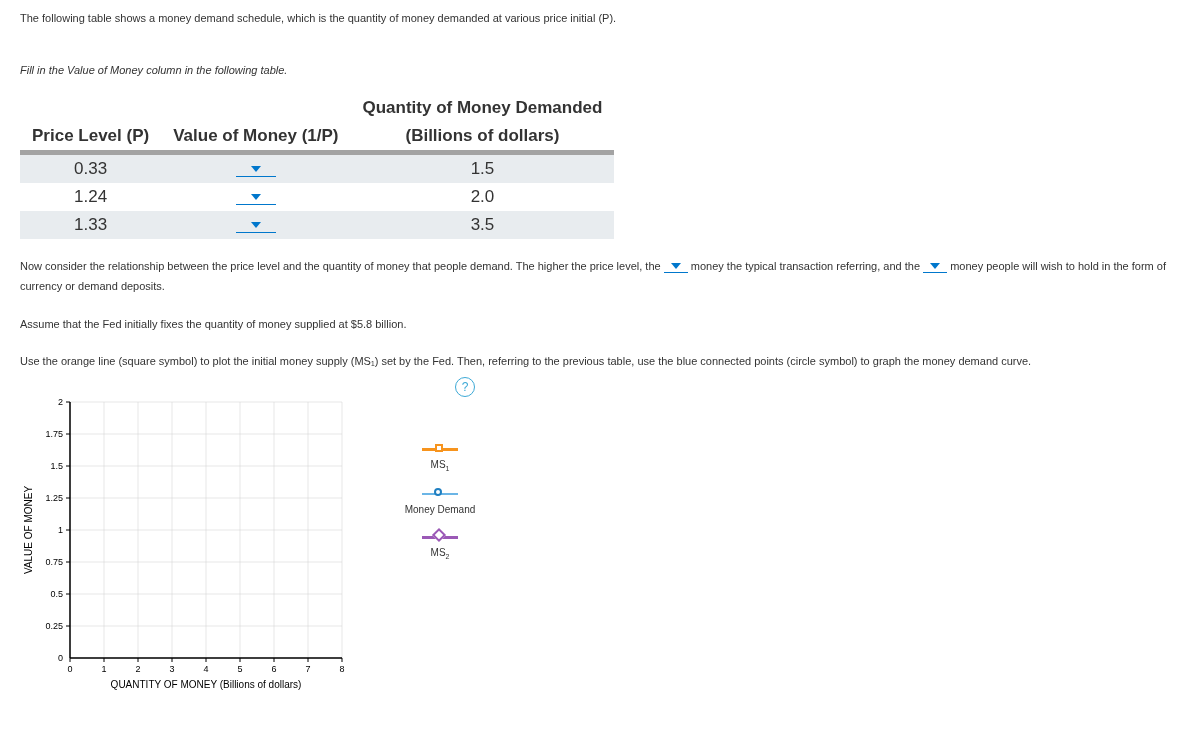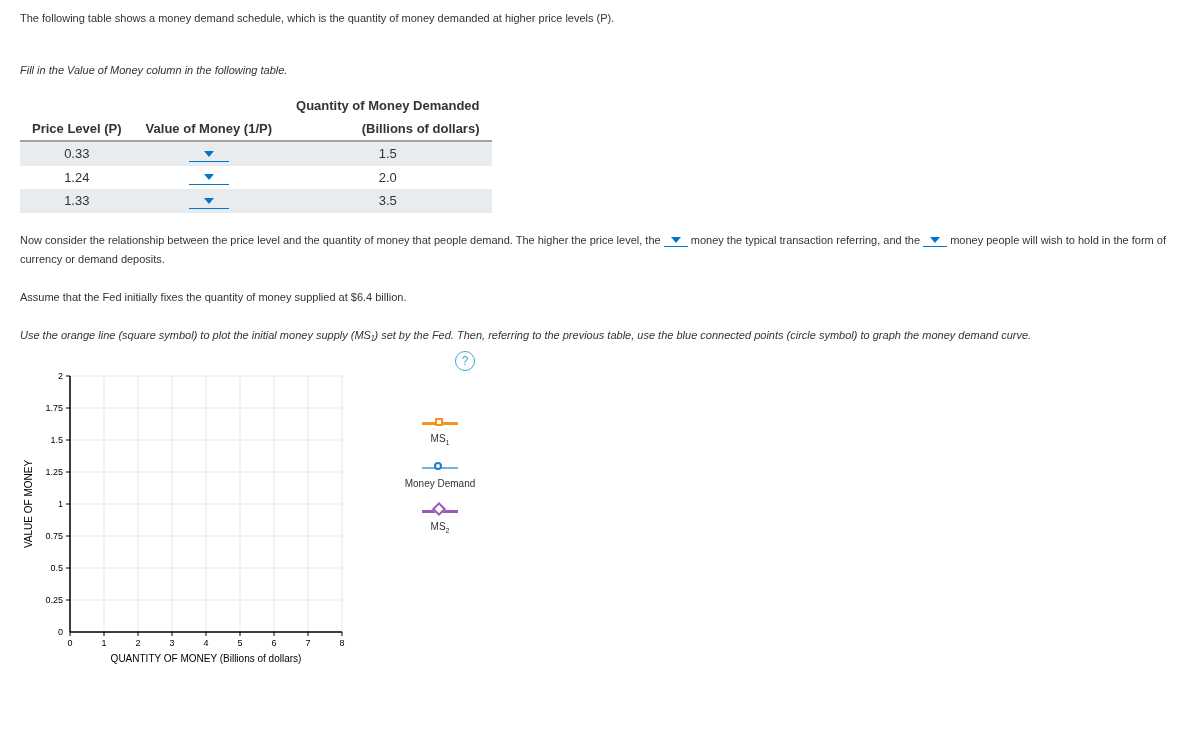--- a/index.html
+++ b/index.html
@@ -5,32 +5,32 @@
   * { box-sizing: border-box; }
   body {
     font-family: Verdana, Geneva, sans-serif;
     font-size: 11px;
     color: #333;
     margin: 0;
     padding: 12px 20px;
     background: #fff;
   }
   .intro { margin-bottom: 40px; }
-  .italic { font-style: italic; }
+  .italic { }
   .instruction { font-style: italic; margin-bottom: 18px; margin-top: 12px; }
   table.data {
     border-collapse: collapse;
-    font-size: 13px;
+    font-size: 17px;
   }
   table.data th, table.data td {
     padding: 4px 12px;
     text-align: center;
   }
   table.data thead th { font-weight: bold; }
-  table.data thead tr:last-child th { border-bottom: 2px solid #a3a3a3; text-align: right; }
+  table.data thead tr:last-child th { border-bottom: 5px solid #a3a3a3; }
   table.data tbody tr:nth-child(odd) { background: #e8ecef; }
   .dd {
     display: inline-block;
     border-bottom: 1px solid #0077cc;
     min-width: 40px;
     padding: 0 10px;
     position: relative;
     height: 14px;
     vertical-align: middle;
   }
@@ -102,21 +102,21 @@
   .sym-orange .sq { position:absolute; top:1px; left:13px; width:8px; height:8px; border:2px solid #f7941d; background:#fff; }
   .sym-blue .line { position:absolute; top:5px; left:0; right:0; height:2px; background:#6bb5e6; }
   .sym-blue .ci { position:absolute; top:0px; left:12px; width:8px; height:8px; border:2px solid #1f7fc1; background:#fff; border-radius:50%; }
   .sym-purple .line { position:absolute; top:5px; left:0; right:0; height:3px; background:#9b59b6; }
   .sym-purple .di { position:absolute; top:-1px; left:12px; width:10px; height:10px; border:2px solid #9b59b6; background:#fff; transform:rotate(45deg); }
   .sub { font-size:0.7em; vertical-align: sub; }
 </style>
 </head>
 <body>
 
-<div class="intro">The following table shows a money demand schedule, which is the quantity of money demanded at higher price levels (P).</div>
+<div class="intro">The following table shows a money demand schedule, which is the quantity of money demanded at various price initial (P).</div>
 
 <div class="instruction">Fill in the Value of Money column in the following table.</div>
 
 <table class="data">
   <thead>
     <tr>
       <th></th>
         <th></th>
       <th>Quantity of Money Demanded</th>
     </tr>
@@ -142,21 +142,21 @@
       <td><span class="dd"></span></td>
       <td>3.5</td>
     </tr>
   </tbody>
 </table>
 
 <div class="para">
   <span>Now consider the relationship between the price level and the quantity of money that people demand. The higher the price level, the </span><span class="dd-inline"></span><span> money the typical transaction referring, and the </span><span class="dd-inline"></span><span> money people will wish to hold in the form of currency or demand deposits.</span>
 </div>
 
-<div class="para">Assume that the Fed initially fixes the quantity of money supplied at $6.4 billion.</div>
+<div class="para">Assume that the Fed initially fixes the quantity of money supplied at $5.8 billion.</div>
 
 <div class="para italic">Use the orange line (square symbol) to plot the initial money supply (MS₁) set by the Fed. Then, referring to the previous table, use the blue connected points (circle symbol) to graph the money demand curve.</div>
 
 <div class="chart-wrap">
   <div class="help-icon">?</div>
 
   <div class="chart-box">
     <svg width="350" height="310">
       <g transform="translate(50,10)">
 

